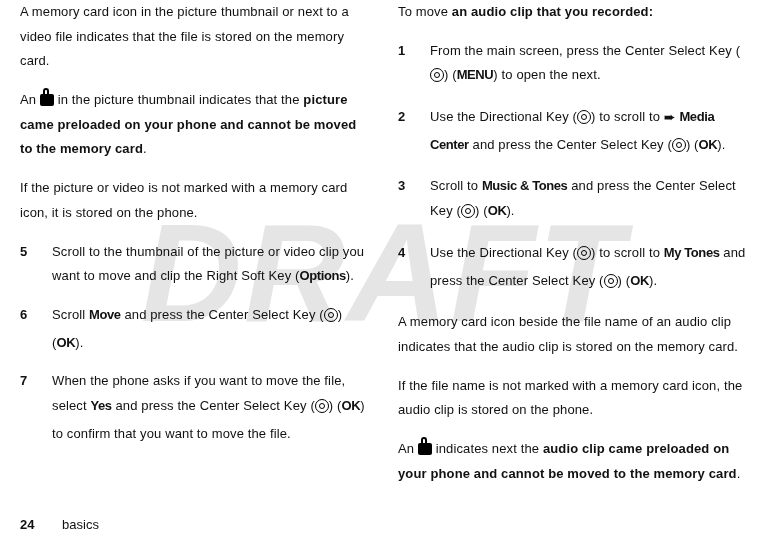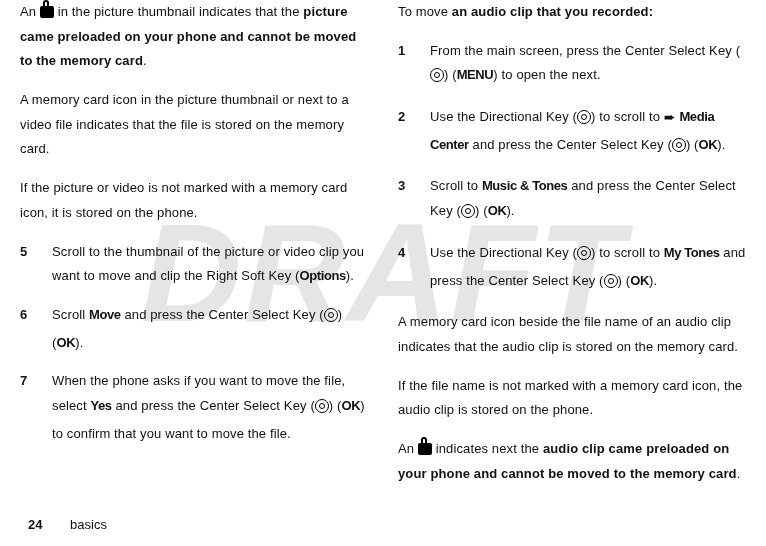--- a/index.html
+++ b/index.html
@@ -54,44 +54,44 @@
     .bold{font-weight:700;}
     .cond{font-family:"Arial Narrow","Helvetica Neue",Helvetica,Arial,sans-serif;letter-spacing:-0.4px;font-weight:700;text-align:center;}
     .key-icon{display:inline-block;vertical-align:-3px;}
     .key-circle{width:14px;height:14px;border:1.5px solid #000;border-radius:50%;box-sizing:border-box;display:inline-block;position:relative;}
     .key-circle::before{content:"";position:absolute;left:50%;top:50%;width:6px;height:6px;border:1px solid #000;border-radius:50%;transform:translate(-50%,-50%);box-sizing:border-box;}
     .lock-icon{display:inline-block;width:14px;height:12px;background:#000;border-radius:2px;position:relative;vertical-align:-2px;}
     .lock-icon::before{content:"";position:absolute;left:3px;top:-6px;width:6px;height:8px;border:2px solid #000;border-bottom:none;border-radius:6px 6px 0 0;box-sizing:border-box;}
     .arrow-icon{display:inline-block;vertical-align:-1px;font-size:14px;line-height:0;}
     .footer{
       position:absolute;
-      left:28px;
+      left:20px;
       bottom:14px;
       font-size:13px;
       z-index:1;
     }
     .footer .pg{font-weight:700;margin-right:24px;}
   </style>
 </head>
 <body>
 
 <div class="page">
   <div class="watermark">DRAFT</div>
 
   <div class="content">
 
     <div class="col left">
+      <p>A memory card icon in the picture thumbnail or next to a video file indicates that the file is stored on the memory card.</p>
+
       <p>
         <span>An </span>
         <span class="lock-icon"></span>
         <span> in the picture thumbnail indicates that the </span>
         <span class="bold">picture came preloaded on your phone and cannot be moved to the memory card</span><span>.</span>
       </p>
-
-      <p>A memory card icon in the picture thumbnail or next to a video file indicates that the file is stored on the memory card.</p>
 
       <p>If the picture or video is not marked with a memory card icon, it is stored on the phone.</p>
 
       <div class="step">
         <span class="num">5</span>
         <span>
           <span>Scroll to the thumbnail of the picture or video clip you want to move and clip the Right Soft Key (</span><span class="cond">Options</span><span>).</span>
         </span>
       </div>
 

